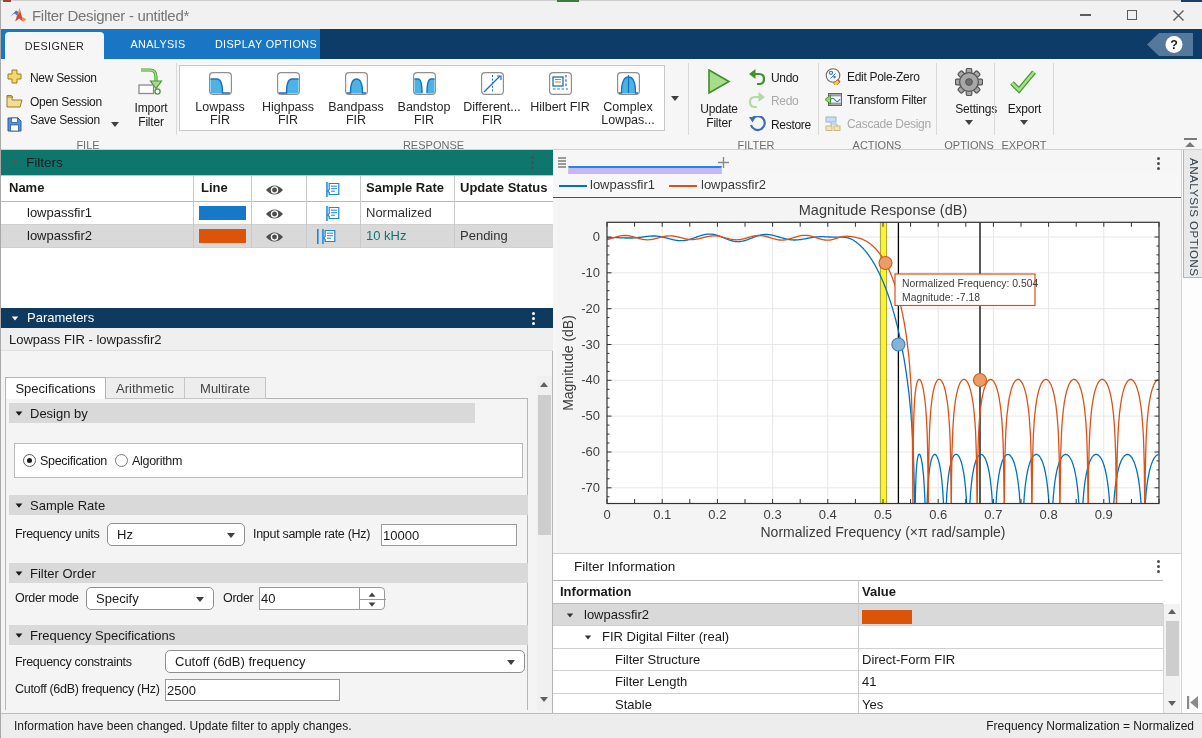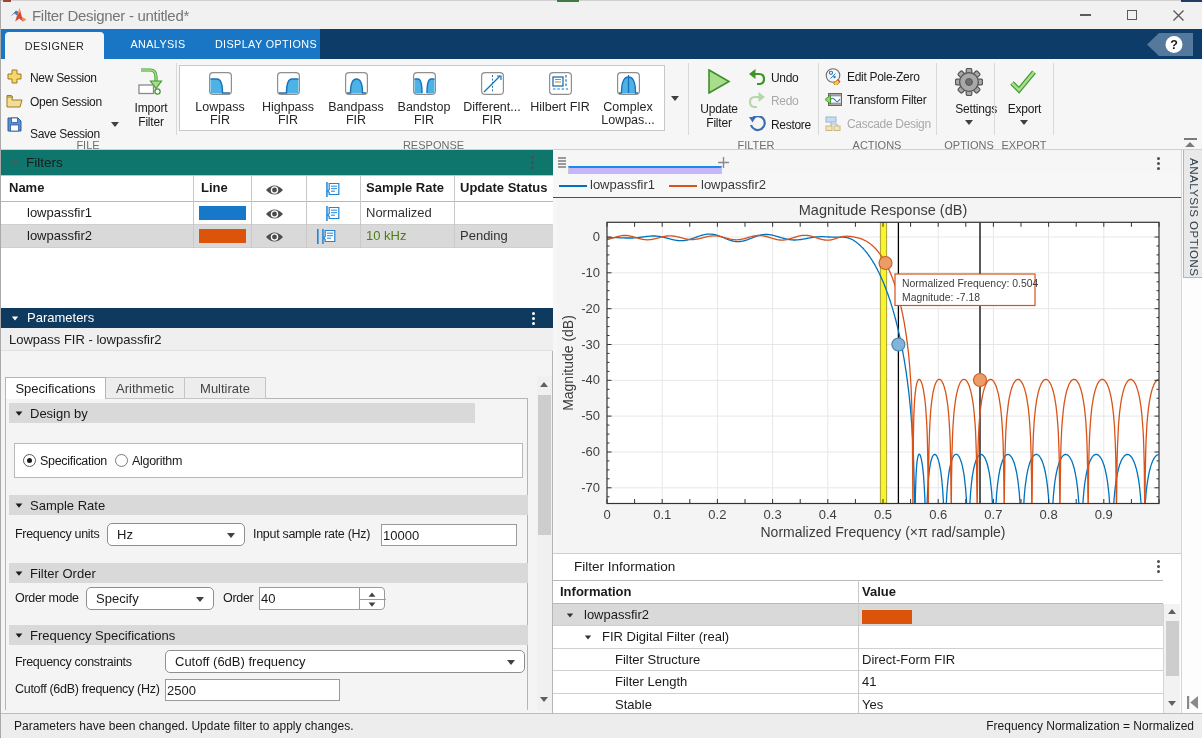--- a/index.html
+++ b/index.html
@@ -60,21 +60,21 @@
  <div class="rtx" style="left:29px;top:12px">New Session</div>
  <svg class="abs" style="left:5px;top:35px" width="17" height="14" viewBox="0 0 17 14">
         <path d="M1 3 L1 13 L14 13 L16 6 L6 6 L6 4 L7 3 Z M1 3 L1 1.5 L5.5 1.5 L6.5 3" fill="#f3dc9a" stroke="#9a7d1c" stroke-width="1"></path>
       </svg>
  <div class="rtx" style="left:29px;top:36px">Open Session</div>
  <svg class="abs" style="left:6px;top:58px" width="15" height="15" viewBox="0 0 15 15">
         <path d="M1 1 h10 l3 3 v10 h-13 z" fill="#5a8fd6" stroke="#2c5d9e"></path>
         <rect x="3.5" y="8" width="8" height="6" fill="#fff" stroke="#2c5d9e" stroke-width=".8"></rect>
         <rect x="4.5" y="1" width="6" height="4.5" fill="#fff" stroke="#2c5d9e" stroke-width=".8"></rect>
       </svg>
- <div class="rtx" style="left:29px;top:68px">Save Session</div>
+ <div class="rtx" style="left:29px;top:54px">Save Session</div>
  <div class="tri-d abs" style="left:110px;top:63px"></div>
  <svg class="abs" style="left:135px;top:8px" width="30" height="30" viewBox="0 0 30 30">
   <path d="M5 3 h9 q6 0 6 7 v4" fill="none" stroke="#3f9c2f" stroke-width="3.2"></path>
   <path d="M5 3 h9 q6 0 6 7 v4" fill="none" stroke="#a8dd8c" stroke-width="1.4"></path>
   <polygon points="14.5,14 25.5,14 20,21.5" fill="#a8dd8c" stroke="#3f9c2f" stroke-width="1.2"></polygon>
   <rect x="3" y="18" width="14.5" height="8.5" fill="#fff" stroke="#8a8a8a" stroke-width="1.3"></rect>
   <circle cx="21.5" cy="24.5" r="2.6" fill="#fff" stroke="#3f9c2f" stroke-width="1.3"></circle>
  </svg>
  <div class="abs" style="left:128px;top:43px;width:44px;text-align:center;font-size:12px;letter-spacing:-0.2px;line-height:13.5px">Import<br>Filter</div>
  <div class="seclabel" style="left:57px;width:60px">FILE</div>
@@ -248,21 +248,21 @@
    <div class="abs" style="left:264px;top:6px"><svg width="19" height="12" viewBox="0 0 19 12">
               <path d="M1 6 Q9.5 -3 18 6 Q9.5 15 1 6 Z" fill="#4d4d4d"></path>
               <circle cx="9.5" cy="6" r="3.1" fill="none" stroke="#fff" stroke-width="1.3"></circle>
             </svg></div>
           <div class="abs" style="left:316px;top:4px"><svg width="19" height="15" viewBox="0 0 19 15">
               <rect x="0" y="0" width="1.6" height="15" fill="#1d86d8"></rect>
 <rect x="5.2" y="0" width="1.5" height="15" fill="#1d86d8"></rect>
 <polygon points="8.2,1.5 17.8,1.5 17.8,12.5 8.2,12.5 8.2,10.5 6.6,9 8.2,7.5" fill="#fff" stroke="#1d86d8" stroke-width="1.2"></polygon>
 <path d="M10 4.2 h6 M10 6.7 h6 M10 9.2 h4" stroke="#1d86d8" stroke-width="1"></path>
 </svg></div>
-   <div class="abs" style="left:365px;top:3px;color:#4d7c0f">10 kHz</div>
+   <div class="abs" style="left:365px;top:3px;color:#0f766e">10 kHz</div>
    <div class="abs" style="left:459px;top:3px;color:#333">Pending</div>
   </div>
   <div class="abs" style="left:192px;top:0;width:1px;height:72px;background:#c9c9c9"></div>
   <div class="abs" style="left:250px;top:0;width:1px;height:72px;background:#c9c9c9"></div>
   <div class="abs" style="left:305px;top:0;width:1px;height:72px;background:#c9c9c9"></div>
   <div class="abs" style="left:359px;top:0;width:1px;height:72px;background:#c9c9c9"></div>
   <div class="abs" style="left:453px;top:0;width:1px;height:72px;background:#c9c9c9"></div>
  </div>
  <div class="abs" style="left:0;top:98px;width:552px;height:60px;background:#fff"></div>
 
@@ -567,16 +567,16 @@
  <div class="abs" style="left:1px;top:0;width:21px;height:128px;background:#e9e9e9;border-left:1px solid #b5b5b5;border-bottom:1px solid #b5b5b5">
   <div style="writing-mode:vertical-rl;font-size:11.5px;color:#33424f;letter-spacing:.5px;margin:8px 0 0 4px;white-space:nowrap">ANALYSIS OPTIONS</div>
  </div>
  <svg class="abs" style="left:5px;top:546px" width="12" height="13">
         <rect x="0" y="0" width="2.2" height="13" fill="#8a8a8a"></rect>
         <polygon points="11,0 11,13 3.2,6.5" fill="#8a8a8a"></polygon>
       </svg>
 </div>
 
 <div class="abs" style="left:0;top:713px;width:1202px;height:25px;background:#ededed;border-top:1px solid #bdbdbd">
- <div class="abs" style="left:13px;top:5px;font-size:12px">Parameters have been changed. Update filter to apply changes.</div>
+ <div class="abs" style="left:13px;top:5px;font-size:12px">Information have been changed. Update filter to apply changes.</div>
  <div class="abs" style="right:9px;top:5px;font-size:12px">Frequency Normalization = Normalized</div>
 </div>
 
 </div>
 </body></html>

